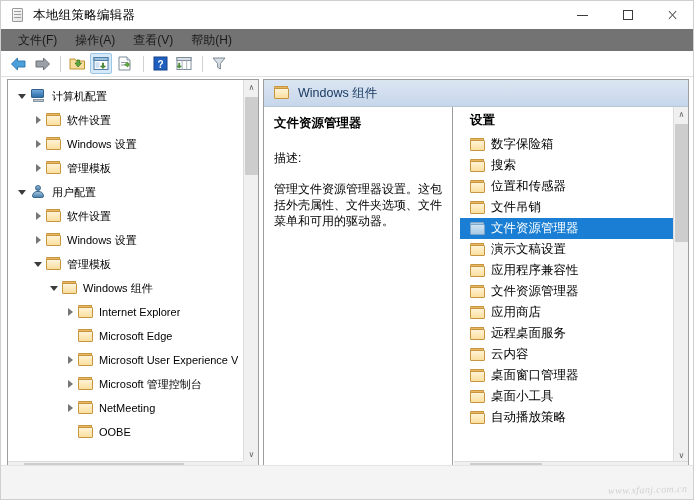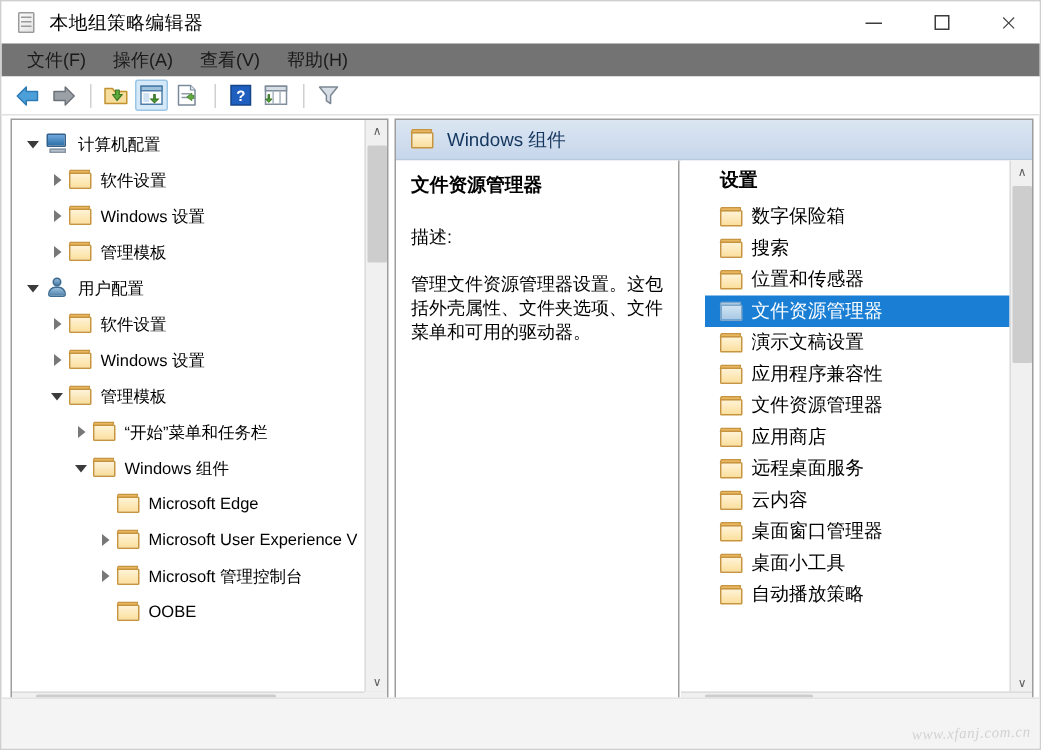--- a/index.html
+++ b/index.html
@@ -282,21 +282,21 @@
   .desc-body {
     font-size: 12px; color: #000; line-height: 16px;
   }
   .list-pane {
     position: absolute; left: 190px; top: 27px;
     width: 236px; height: 371px;
     background: #ffffff;
     overflow: hidden;
   }
   .list-inner {
-    position: absolute; left: 16px; top: 0;
+    position: absolute; left: 6px; top: 0;
     width: 220px; height: 356px;
     overflow: hidden;
     padding-top: 5px;
   }
   .list-head {
     font-size: 12.5px; font-weight: bold; color: #000;
     padding: 0 0 5px 10px;
   }
   .lrow {
     height: 21px;
@@ -570,37 +570,37 @@
               <i class="chev chev-d"></i>
             </span>
             <span class="folder open">
               <span class="tab"></span>
               <span class="body"></span>
             </span>
             <span class="tlabel">管理模板</span>
           </div>
           <div class="tnode" style="padding-left: 38px;">
             <span class="tw">
+              <i class="chev chev-d"></i>
+            </span>
+            <span class="folder open">
+              <span class="tab"></span>
+              <span class="body"></span>
+            </span>
+            <span class="tlabel">Windows 组件</span>
+          </div>
+          <div class="tnode" style="padding-left: 54px;">
+            <span class="tw">
               <i class="chev chev-r"></i>
             </span>
             <span class="folder">
               <span class="tab"></span>
               <span class="body"></span>
             </span>
-            <span class="tlabel">“开始”菜单和任务栏</span>
-          </div>
-          <div class="tnode" style="padding-left: 38px;">
-            <span class="tw">
-              <i class="chev chev-d"></i>
-            </span>
-            <span class="folder open">
-              <span class="tab"></span>
-              <span class="body"></span>
-            </span>
-            <span class="tlabel">Windows 组件</span>
+            <span class="tlabel">Internet Explorer</span>
           </div>
           <div class="tnode" style="padding-left: 54px;">
             <span class="tw"></span>
             <span class="folder">
               <span class="tab"></span>
               <span class="body"></span>
             </span>
             <span class="tlabel">Microsoft Edge</span>
           </div>
           <div class="tnode" style="padding-left: 54px;">
@@ -615,20 +615,30 @@
           </div>
           <div class="tnode" style="padding-left: 54px;">
             <span class="tw">
               <i class="chev chev-r"></i>
             </span>
             <span class="folder">
               <span class="tab"></span>
               <span class="body"></span>
             </span>
             <span class="tlabel">Microsoft 管理控制台</span>
+          </div>
+          <div class="tnode" style="padding-left: 54px;">
+            <span class="tw">
+              <i class="chev chev-r"></i>
+            </span>
+            <span class="folder">
+              <span class="tab"></span>
+              <span class="body"></span>
+            </span>
+            <span class="tlabel">NetMeeting</span>
           </div>
           <div class="tnode" style="padding-left: 54px;">
             <span class="tw"></span>
             <span class="folder">
               <span class="tab"></span>
               <span class="body"></span>
             </span>
             <span class="tlabel">OOBE</span>
           </div>
         </div>
@@ -681,20 +691,27 @@
                 </span>
                 <span>搜索</span>
               </div>
               <div class="lrow">
                 <span class="folder">
                   <span class="tab"></span>
                   <span class="body"></span>
                 </span>
                 <span>位置和传感器</span>
               </div>
+              <div class="lrow">
+                <span class="folder">
+                  <span class="tab"></span>
+                  <span class="body"></span>
+                </span>
+                <span>文件吊销</span>
+              </div>
               <div class="lrow selected">
                 <span class="folder">
                   <span class="tab"></span>
                   <span class="body"></span>
                 </span>
                 <span>文件资源管理器</span>
               </div>
               <div class="lrow">
                 <span class="folder">
                   <span class="tab"></span>

